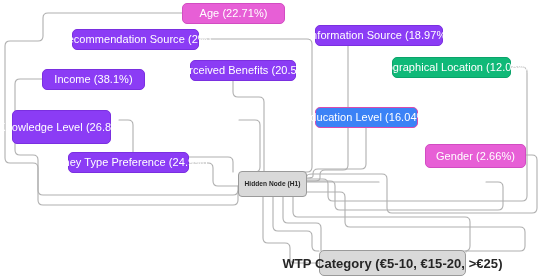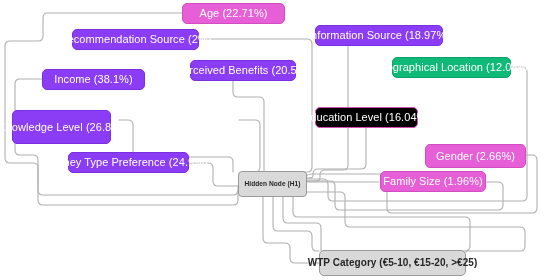--- a/index.html
+++ b/index.html
@@ -39,31 +39,31 @@
     color: #ffffff;
     font-size: 11px;
     letter-spacing: 0.05px;
     white-space: nowrap;
     text-align: center;
     line-height: 1;
     z-index: 5;
   }
   .node.purple   { background: #8b3cf5; border: 1px solid #7a2fe0; }
   .node.magenta  { background: #e75fd6; border: 1px solid #d24cc2; }
-  .node.pink     { background: #000000; border: 1px solid #d94aae; }
+  .node.pink     { background: #3b82f6; border: 1px solid #d94aae; }
   .node.green    { background: #0fb978; border: 1px solid #0aa36a; }
   .node.grey {
     background: #d9d9d9;
     border: 1px solid #9a9a9a;
     color: #262626;
     font-weight: bold;
     font-size: 6.6px;
     border-radius: 4px;
   }
-  .node.grey.wtp { font-size: 10px; border-radius: 5px; }
+  .node.grey.wtp { font-size: 13px; border-radius: 5px; }
 </style>
 </head>
 <body>
 
 <div id="canvas">
 
   <svg id="edges" viewBox="0 0 550 280" xmlns="http://www.w3.org/2000/svg">
 
     <path d="M182,13 L48,13 Q43,13 43,18 L43,36 Q43,41 38,41 L10,41 Q5,41 5,46 L5,158 Q5,163 10,163 L33,163 Q38,163 38,168 L38,200 Q38,205 43,205 L233,205 Q238,205 238,200 L238,191"></path>
 
@@ -132,23 +132,20 @@
   </div>
 
   <div class="node magenta" style="left:425px; top:144px; width:101px; height:24px;">
     <span>Gender (2.66%)</span>
   </div>
 
   <div class="node purple" style="left:68px; top:152px; width:121px; height:21px;">
     <span>Honey Type Preference  (24.9%)</span>
   </div>
 
-  <div class="node magenta" style="left:380px; top:171px; width:106px; height:21px;">
-    <span>Family Size (1.96%)</span>
-  </div>
 
   <div class="node grey" style="left:238px; top:171px; width:69px; height:26px;">
     <span>Hidden Node (H1)</span>
   </div>
 
   <div class="node grey wtp" style="left:319px; top:250px; width:147px; height:26px;">
     <span>WTP Category (€5-10, €15-20, &gt;€25)</span>
   </div>
 
 </div>

